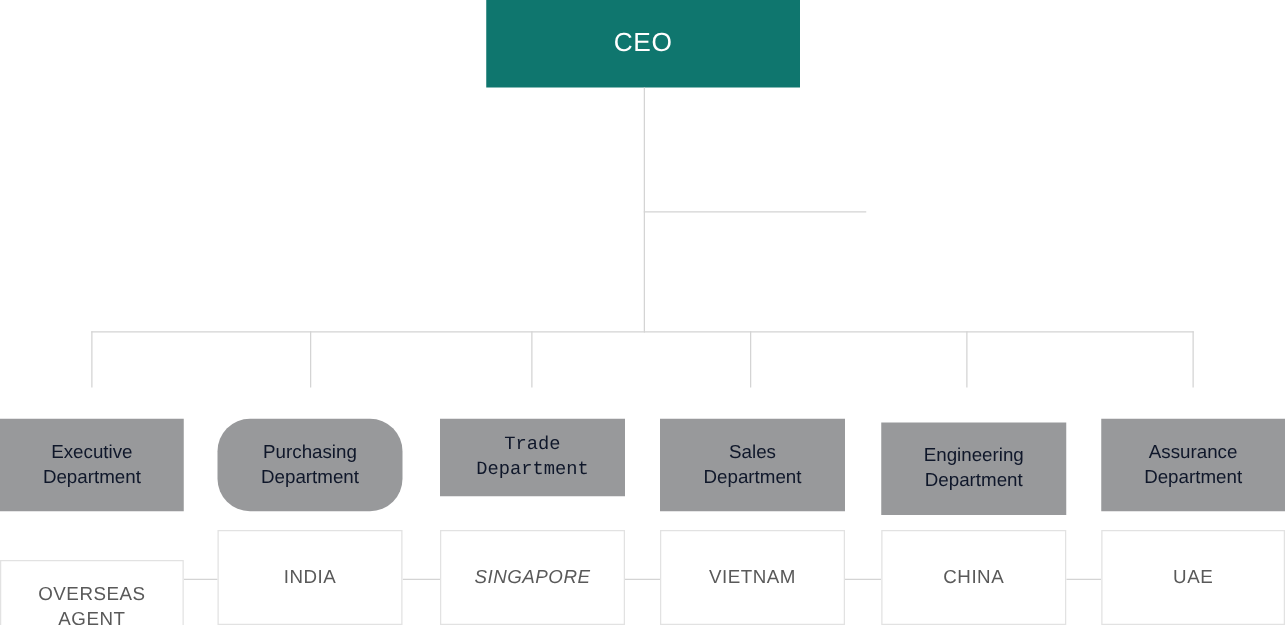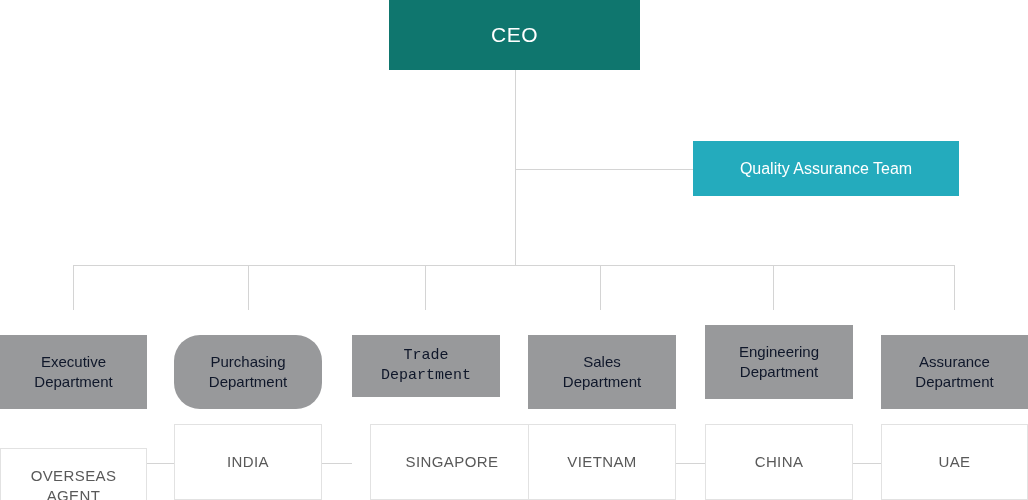--- a/index.html
+++ b/index.html
@@ -89,23 +89,20 @@
 <div id="org-chart">
 
   <div class="node node-ceo" style="left:389px; top:0px; width:251px; height:70px;">
     <span class="node-label">CEO</span>
   </div>
 
   <div class="conn-v" style="left:515px; top:70px; height:196px;"></div>
 
   <div class="conn-h" style="left:515px; top:169px; width:178px;"></div>
 
-  <div class="node node-qa" style="left:693px; top:141px; width:266px; height:55px;">
-    <span class="node-label">Quality Assurance Team</span>
-  </div>
 
   <div class="conn-h" style="left:73px; top:265px; width:882px;"></div>
 
   <div class="conn-v" style="left:73px;  top:265px; height:45px;"></div>
   <div class="conn-v" style="left:248px; top:265px; height:45px;"></div>
   <div class="conn-v" style="left:425px; top:265px; height:45px;"></div>
   <div class="conn-v" style="left:600px; top:265px; height:45px;"></div>
   <div class="conn-v" style="left:773px; top:265px; height:45px;"></div>
   <div class="conn-v" style="left:954px; top:265px; height:45px;"></div>
 
@@ -130,21 +127,21 @@
     </span>
   </div>
 
   <div class="node node-dept" style="left:528px; top:310px; width:148px; height:74px;">
     <span class="node-label">
       <span class="label-line">Sales</span>
       <span class="label-line">Department</span>
     </span>
   </div>
 
-  <div class="node node-dept" style="left:705px; top:300px; width:148px; height:74px;">
+  <div class="node node-dept" style="left:705px; top:313px; width:148px; height:74px;">
     <span class="node-label">
       <span class="label-line">Engineering</span>
       <span class="label-line">Department</span>
     </span>
   </div>
 
   <div class="node node-dept" style="left:881px; top:310px; width:147px; height:74px;">
     <span class="node-label">
       <span class="label-line">Assurance</span>
       <span class="label-line">Department</span>
@@ -161,21 +158,21 @@
     <span class="node-label">
       <span class="label-line">OVERSEAS</span>
       <span class="label-line">AGENT</span>
     </span>
   </div>
 
   <div class="node node-region" style="left:174px; top:424px; width:148px; height:76px;">
     <span class="node-label">INDIA</span>
   </div>
 
-  <div class="node node-region" style="left:370px; top:424px; width:164px; height:76px;">
+  <div class="node node-region" style="left:352px; top:424px; width:148px; height:76px;font-style:italic;">
     <span class="node-label">SINGAPORE</span>
   </div>
 
   <div class="node node-region" style="left:528px; top:424px; width:148px; height:76px;">
     <span class="node-label">VIETNAM</span>
   </div>
 
   <div class="node node-region" style="left:705px; top:424px; width:148px; height:76px;">
     <span class="node-label">CHINA</span>
   </div>

